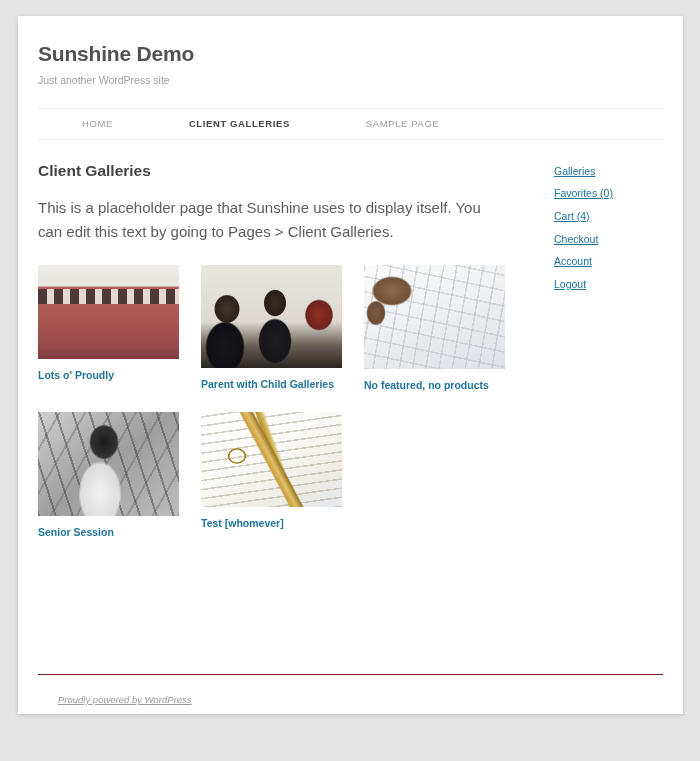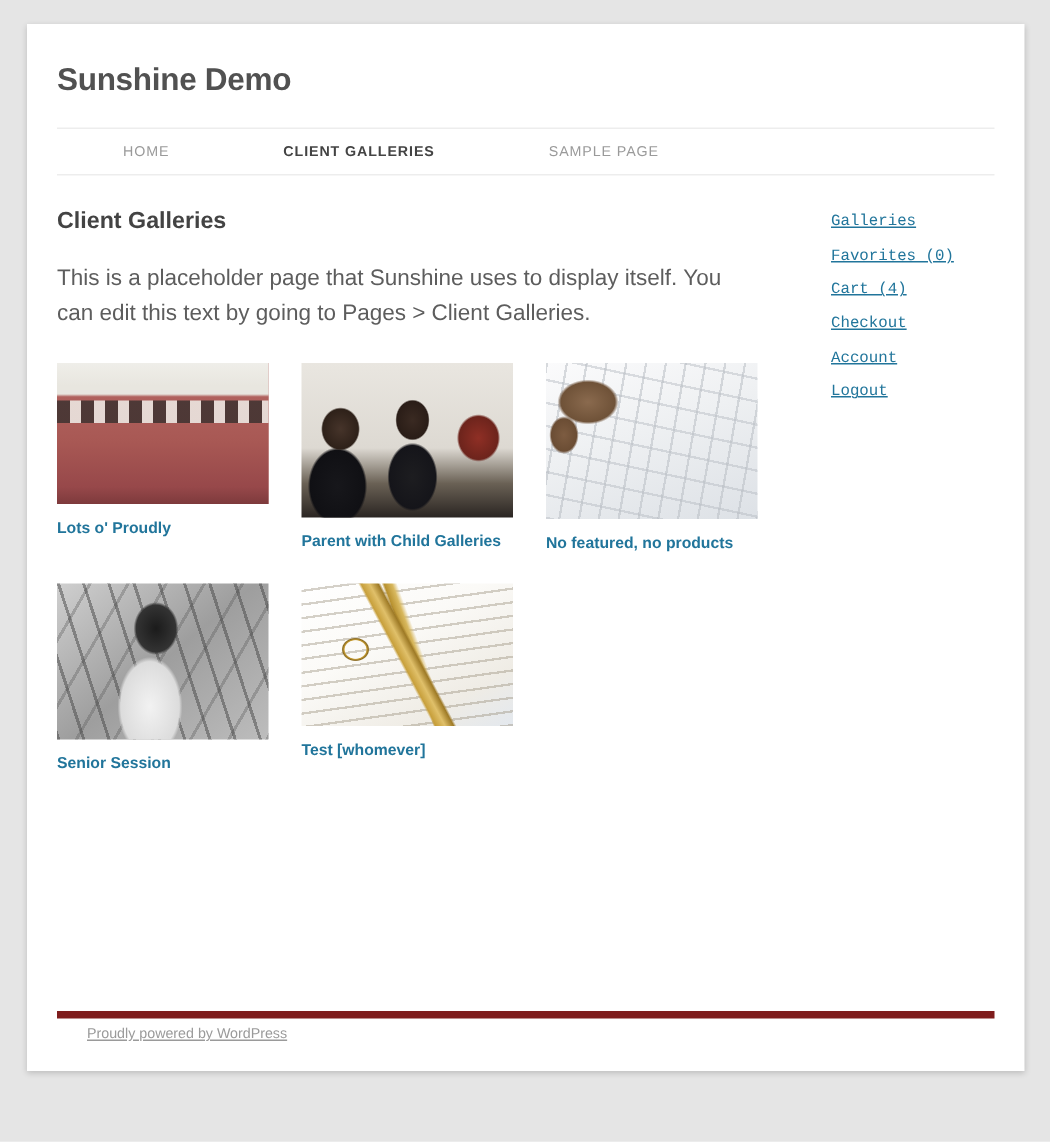--- a/index.html
+++ b/index.html
@@ -59,21 +59,21 @@
     padding-left: 44px;
   }
   .nav-item.active { color: #434343; font-weight: bold; }
 
   
   .body-wrap {
     display: flex;
     padding: 22px 20px 0 20px;
   }
   .main-col { width: 490px; flex: 0 0 490px; }
-  .side-col { flex: 1; padding-left: 26px; padding-top: 3px; font-family: Liberation Mono, monospace; }
+  .side-col { flex: 1; padding-left: 26px; padding-top: 3px; }
 
   .page-title {
     font-size: 15.5px;
     font-weight: bold;
     color: #434343;
     margin: 0 0 16px 0;
     line-height: 1.2;
   }
   .page-intro {
     font-size: 15px;
@@ -191,40 +191,43 @@
     font-size: 10.5px;
     color: #21759b;
     text-decoration: underline;
     margin-bottom: 9px;
     line-height: 1.3;
   }
 
   
   .footer-wrap {
     margin: 0 20px;
-    border-top: 5px solid #7f1d1d;
+    border-top: 1px solid #7f1d1d;
+    padding-top: 14px;
     position: absolute;
     left: 0; right: 0;
     bottom: 0;
     height: 40px;
+    font-style: italic;
   }
   .footer-inner { padding: 0 20px; }
   .footer-link {
     font-size: 9.5px;
     color: #9a9a9a;
     text-decoration: underline;
   }
 </style>
 </head>
 <body>
 
 <div id="page">
 
   <header class="site-header">
     <h1 class="site-title">Sunshine Demo</h1>
+    <p class="site-desc">Just another WordPress site</p>
   </header>
 
   <div class="nav-wrap">
     <nav class="nav" id="nav">
         <a class="nav-item" href="#">HOME</a>
         <a class="nav-item active" href="#">CLIENT GALLERIES</a>
         <a class="nav-item" href="#">SAMPLE PAGE</a>
       </nav>
   </div>
 

